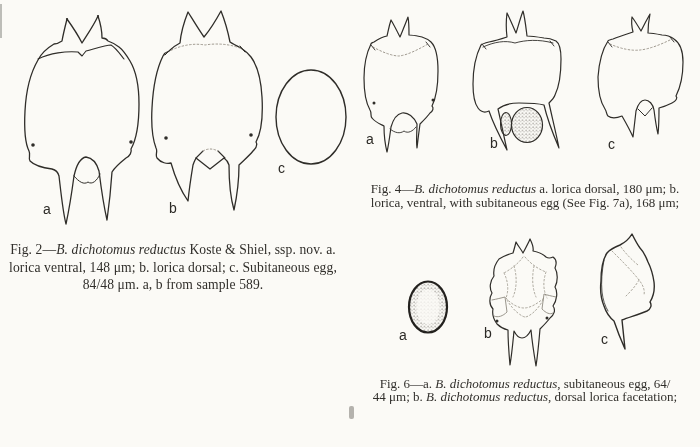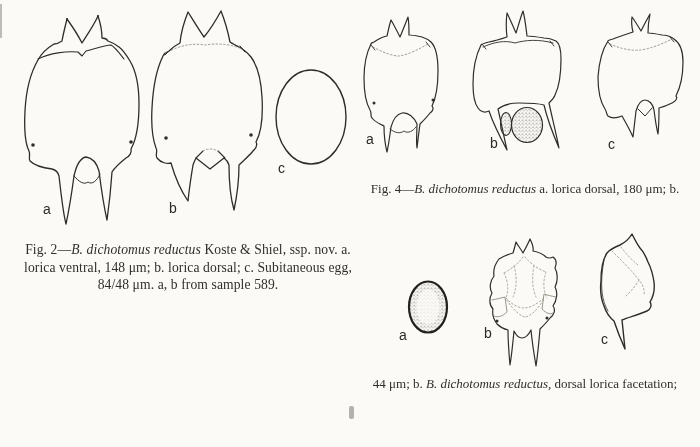--- a/index.html
+++ b/index.html
@@ -10,21 +10,21 @@
     overflow:hidden;
     font-family:"Liberation Serif", serif;
   }
   .plate{position:absolute;left:0;top:0;}
   .caption{
     position:absolute;
     color:#312f2b;
     text-align:center;
   }
   .caption .cap-line{white-space:nowrap;}
-  .cap2{left:15px;top:241px;width:346px;font-size:13.6px;line-height:17.6px;letter-spacing:.1px;}
+  .cap2{left:0;top:241px;width:346px;font-size:13.6px;line-height:17.6px;letter-spacing:.1px;}
   .cap4{left:351px;top:182px;width:348px;font-size:13px;line-height:14.2px;}
   .cap6{left:351px;top:377px;width:348px;font-size:13px;line-height:13.4px;}
   .it{font-style:italic;}
   .draw-label{
     position:absolute;
     font-family:"Liberation Sans", sans-serif;
     font-size:14px;color:#2c2a26;line-height:14px;
   }
   .edge-artifact{
     position:absolute;left:0;top:4px;width:2px;height:34px;
@@ -201,21 +201,27 @@
     </div>
     <div class="cap-line">
       <span>84/48 μm. a, b from sample 589.</span>
     </div>
   </div>
 
   <div class="caption cap4">
     <div class="cap-line">
       <span>Fig. 4—</span><span class="it">B. dichotomus reductus</span><span> a. lorica dorsal, 180 μm; b.</span>
     </div>
+    <div class="cap-line">
+      <span>lorica, ventral, with subitaneous egg (See Fig. 7a), 168 μm;</span>
+    </div>
   </div>
 
   <div class="caption cap6">
     <div class="cap-line">
+      <span>Fig. 6—a. </span><span class="it">B. dichotomus reductus</span><span>, subitaneous egg, 64/</span>
+    </div>
+    <div class="cap-line">
       <span>44 μm; b. </span><span class="it">B. dichotomus reductus</span><span>, dorsal lorica facetation;</span>
     </div>
   </div>
 
 </div>
 
 </body></html>

